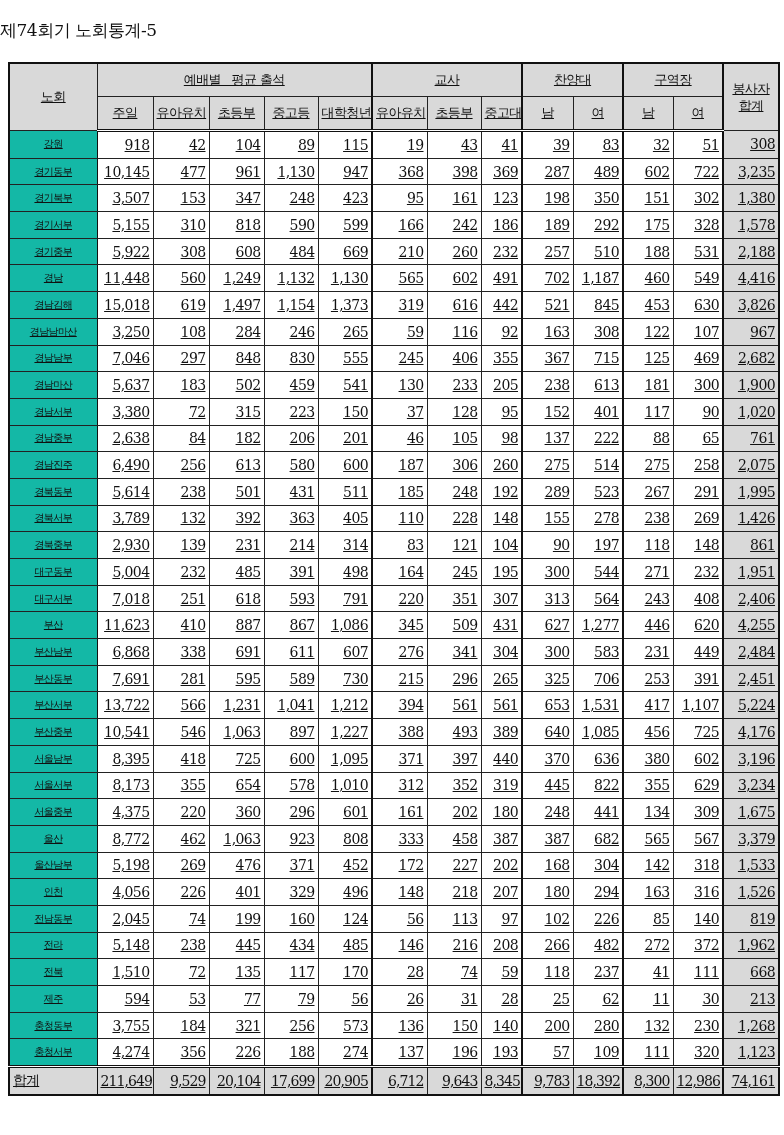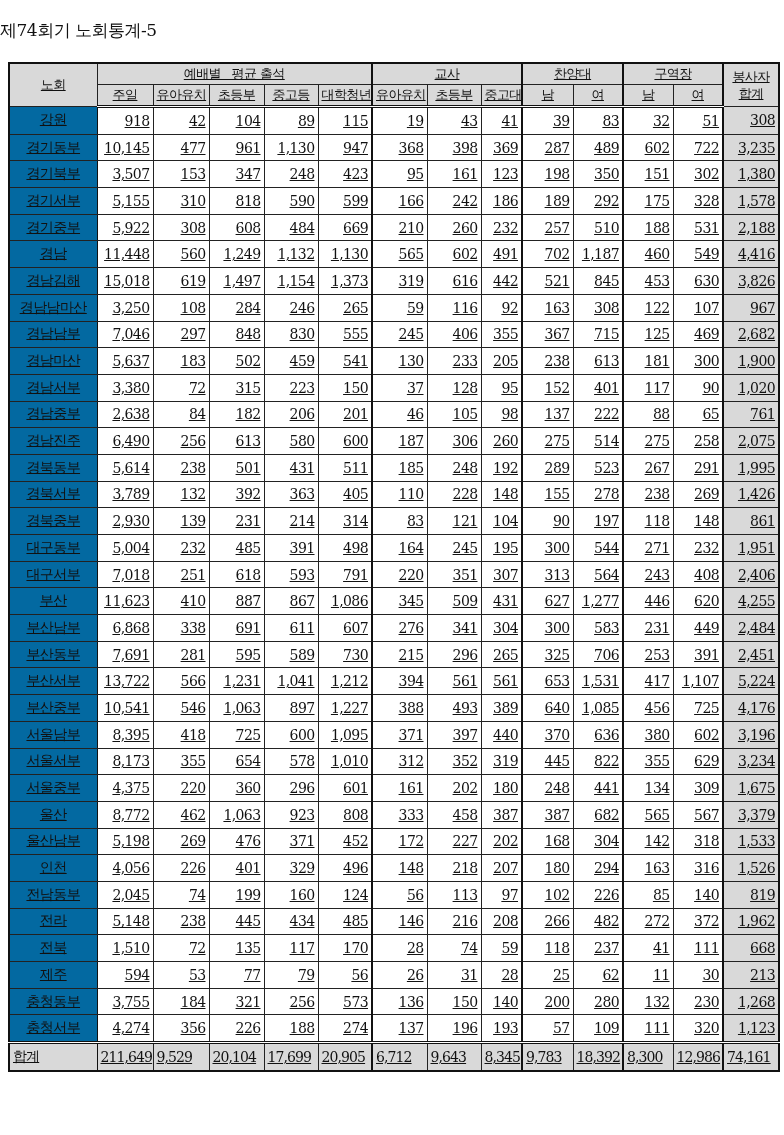--- a/index.html
+++ b/index.html
@@ -9,25 +9,25 @@
            font-size:17px; letter-spacing:-0.5px; }
   table.stats { position:absolute; left:8px; top:62px; width:770px;
                 border-collapse:collapse; table-layout:fixed;
                 border:2.5px solid #111;text-decoration:underline; }
   table.stats th, table.stats td { border:1px solid #222; padding:0 3px;
                 font-size:14px; white-space:nowrap; overflow:hidden; }
   table.stats thead th { background:#d9d9d9; font-weight:normal; text-align:center;
                 font-size:13px; height:19px; line-height:18px; letter-spacing:-0.6px; }
   table.stats thead tr:last-child th { border-bottom:3px double #111;text-align:center; }
   table.stats tbody td { height:25.7px; text-align:right; letter-spacing:-0.6px; }
-  table.stats tbody td.name { background:#0369a1; text-align:center; font-size:14px;
+  table.stats tbody td.name { background:#14b8a6; text-align:center; font-size:10px;
                 border-right:1.5px solid #111; }
   table.stats tbody td.total-col { background:#d9d9d9; }
   .grp-start { border-left:2px solid #111 !important; }
-  table.stats tfoot td { background:#d9d9d9; height:26px; 
+  table.stats tfoot td { background:#d9d9d9; height:26px; text-align:right;
                 letter-spacing:-0.9px; font-size:14px; border-top:3px double #111; }
   table.stats tfoot td.name { text-align:left; border-right:1.5px solid #111; }
 </style>
 </head>
 <body>
 
 <div class="title">제74회기 노회통계-5</div>
 
 <table class="stats">
   <colgroup>
@@ -46,21 +46,21 @@
       <col style="width:50px">
     <col style="width:56px">
   </colgroup>
   <thead>
     <tr>
       <th rowspan="2">노회</th>
       <th colspan="5" style="white-space:pre">예배별   평균 출석</th>
       <th colspan="3" class="grp-start">교사</th>
       <th colspan="2" class="grp-start">찬양대</th>
       <th colspan="2" class="grp-start">구역장</th>
-      <th rowspan="2" class="grp-start" style="white-space:normal;line-height:17px;padding:4px 6px;">
+      <th rowspan="2" class="grp-start" style="white-space:normal;line-height:17px;padding:16px 6px;">
         <span>봉사자 합계</span>
       </th>
     </tr>
     <tr>
       <th>주일</th>
       <th>유아유치</th>
       <th>초등부</th>
       <th>중고등</th>
       <th>대학청년</th>
       <th class="grp-start">유아유치</th>

